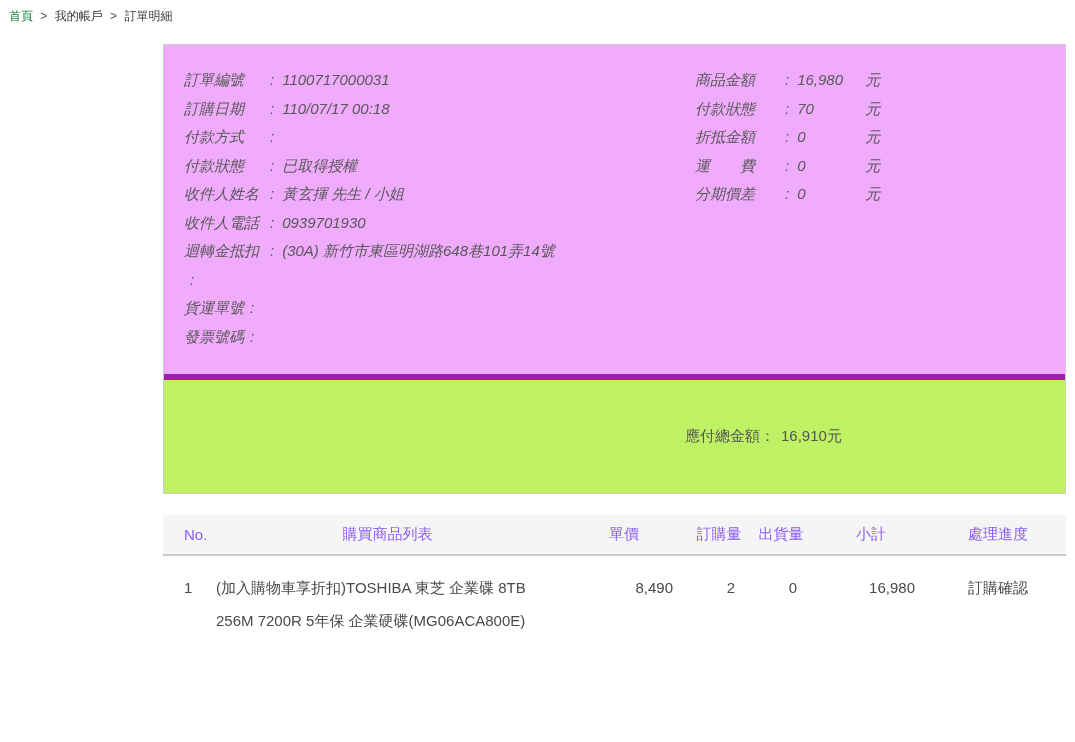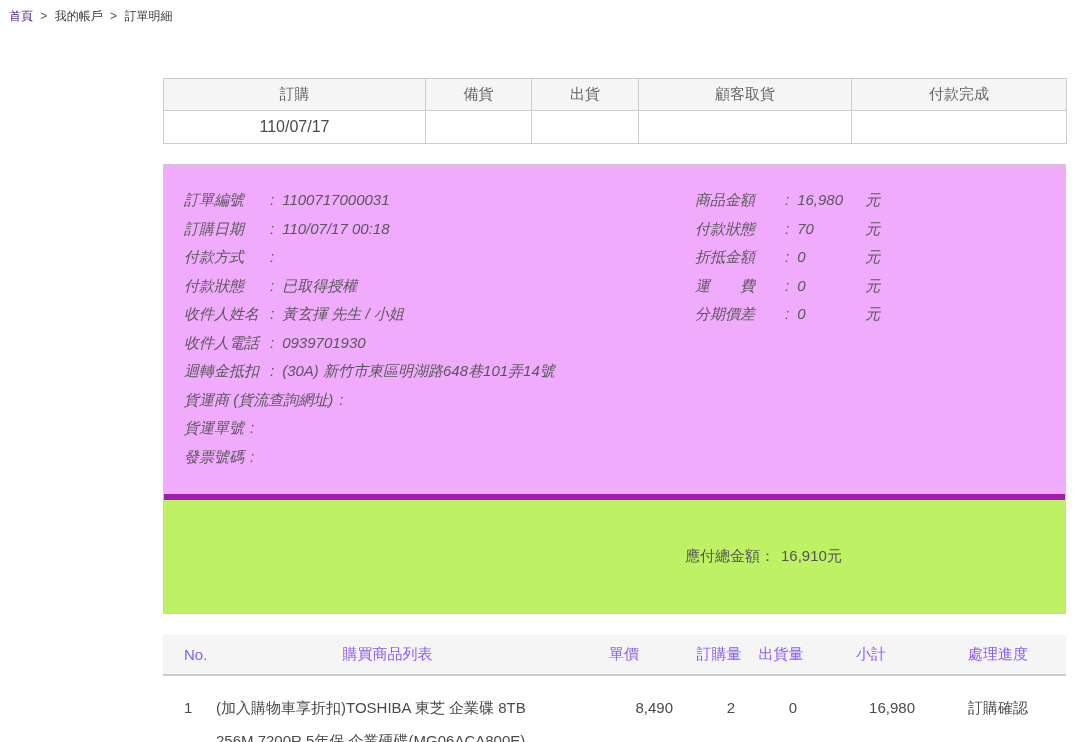--- a/index.html
+++ b/index.html
@@ -11,21 +11,21 @@
     color: #585858;
     overflow: hidden;
   }
   
   .breadcrumb {
     padding: 9px 0 0 9px;
     font-size: 12px;
     color: #3a3a3a;
     line-height: 15px;
   }
-  .breadcrumb .crumb-link { color: #4c1d95; cursor: pointer; text-decoration: none; }
+  .breadcrumb .crumb-link { color: #15803d; cursor: pointer; text-decoration: none; }
   .breadcrumb .sep { margin: 0 4px; color: #555; }
 
   .content { margin-left: 163px; width: 903px; }
 
   
   .status-table {
     width: 100%;
     border-collapse: collapse;
     table-layout: fixed;
     margin-top: 54px;
@@ -111,47 +111,20 @@
 <div class="breadcrumb">
   <a class="crumb-link">首頁</a>
   <span class="sep">&gt;</span>
   <span>我的帳戶</span>
   <span class="sep">&gt;</span>
   <span>訂單明細</span>
 </div>
 
 <div class="content">
 
-  <table class="status-table">
-    <colgroup>
-      <col style="width:262px">
-        <col style="width:106px">
-        <col style="width:107px">
-        <col style="width:213px">
-        <col style="width:215px">
-    </colgroup>
-    <thead>
-      <tr>
-        <th>訂購</th>
-        <th>備貨</th>
-        <th>出貨</th>
-        <th>顧客取貨</th>
-        <th>付款完成</th>
-      </tr>
-    </thead>
-    <tbody>
-      <tr>
-        <td>110/07/17</td>
-        <td></td>
-        <td></td>
-        <td></td>
-        <td></td>
-      </tr>
-    </tbody>
-  </table>
 
   <div class="info-box">
     <div class="info-main">
       <div class="info-left">
         <div class="info-row">
           <span class="info-label">訂單編號</span>
             <span class="colon">:</span>
             <span class="info-value">1100717000031</span>
         </div>
         <div class="info-row">
@@ -177,21 +150,20 @@
           <span class="info-label">收件人電話</span>
             <span class="colon">:</span>
             <span class="info-value">0939701930</span>
         </div>
         <div class="info-row">
           <span class="info-label">迴轉金抵扣</span>
             <span class="colon">:</span>
             <span class="info-value">(30A) 新竹市東區明湖路648巷101弄14號</span>
         </div>
         <div class="info-row">
-          <span class="info-label" style="min-width:0">貨運商 (貨流查詢網址)</span>
             <span class="colon" style="margin-left:6px">:</span>
             <span class="info-value"></span>
         </div>
         <div class="info-row">
           <span class="info-label" style="min-width:0">貨運單號</span>
             <span class="colon" style="margin-left:6px">:</span>
             <span class="info-value"></span>
         </div>
         <div class="info-row">
           <span class="info-label" style="min-width:0">發票號碼</span>

